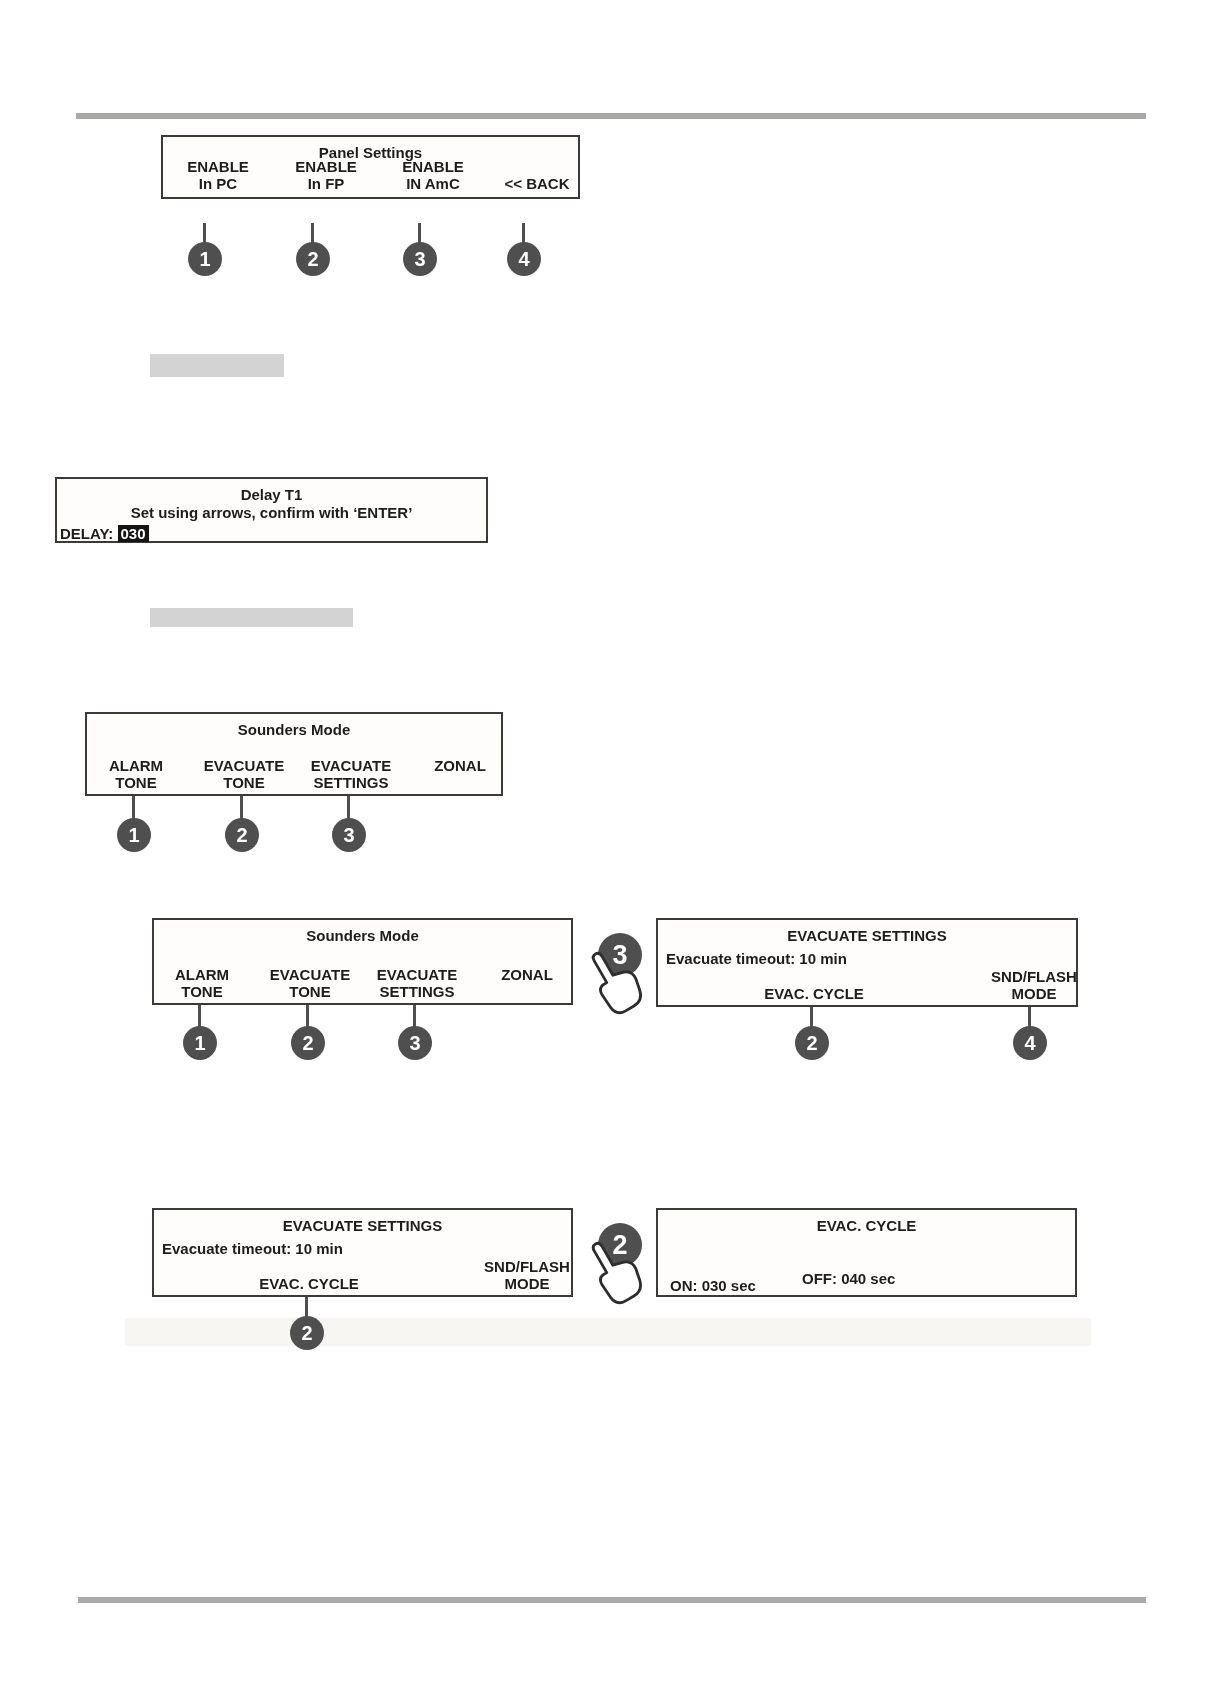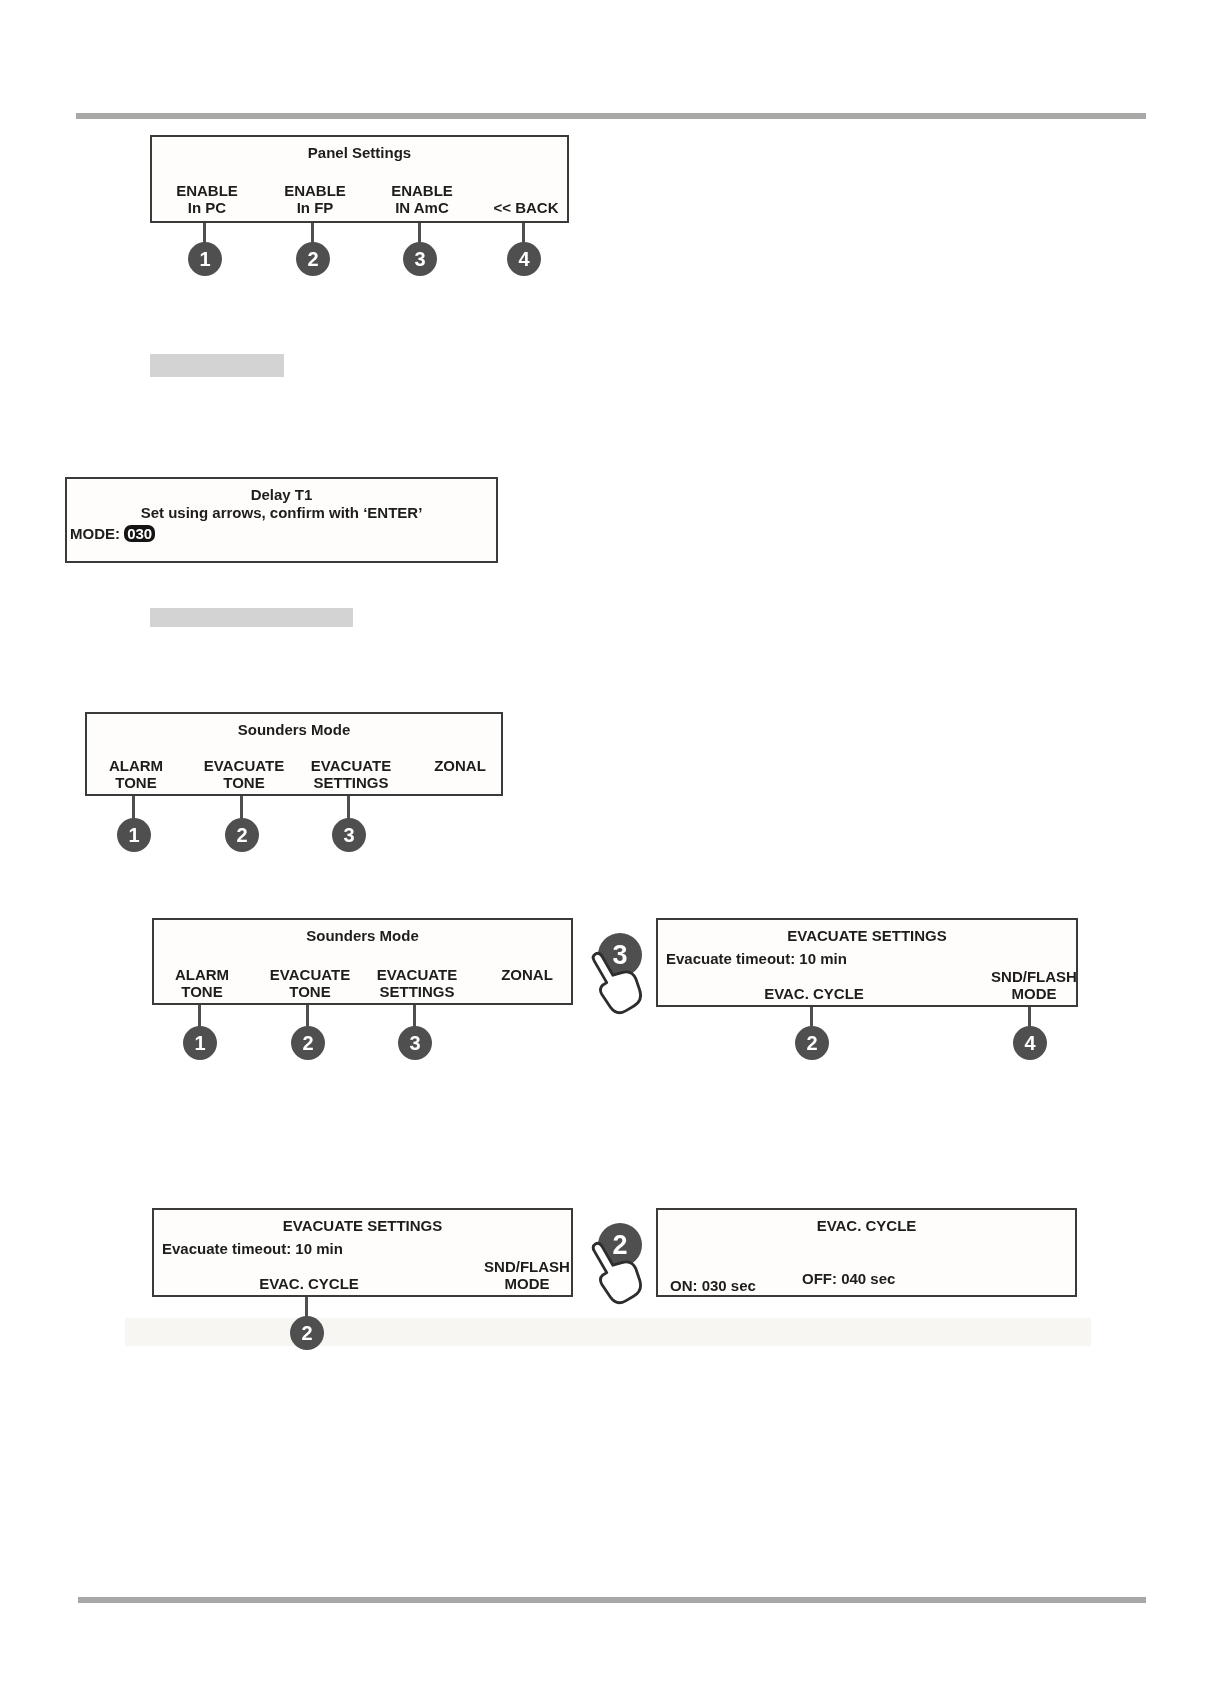--- a/index.html
+++ b/index.html
@@ -15,21 +15,21 @@
     position:absolute; top:7px; left:0; right:0; text-align:center;
     font-weight:bold; font-size:15px; white-space:nowrap;
   }
   .line { position:absolute; font-weight:bold; font-size:15px; white-space:nowrap; }
   .centered { left:0; right:0; text-align:center; }
   .sk {
     position:absolute; transform:translateX(-50%); text-align:center;
     font-weight:bold; font-size:15px; line-height:17px; white-space:nowrap;
   }
   .sk div { pointer-events:none; }
-  .inv { background:#141414; color:#ffffff; padding:0 3px;border-radius:7px; }
+  .inv { background:#141414; color:#ffffff; padding:0 3px; }
   .stem { position:absolute; width:3px; background:#4f4f4f; }
   .badge {
     position:absolute; width:34px; height:34px; border-radius:50%;
     background:#4f4f4f; color:#ffffff; text-align:center;
     font-weight:bold; font-size:20px; line-height:34px;
   }
   .press-badge {
     position:absolute; width:44px; height:44px; border-radius:50%;
     background:#4f4f4f; color:#ffffff; text-align:center;
     font-weight:bold; font-size:27px; line-height:44px;
@@ -38,21 +38,21 @@
   .redact { position:absolute; background:#d3d3d3; }
   .band { position:absolute; background:#f7f6f2; }
 </style>
 </head>
 <body>
 
 <div class="page">
 
   <div class="divider" style="top:113px"></div>
 
-  <section class="lcd" style="left:150px; top:135px; width:419px; height:88px">
+  <section class="lcd" style="left:161px; top:135px; width:419px; height:64px">
     <div class="lcd-title">Panel Settings</div>
     <div class="sk" style="left:55px; bottom:5px">
       <div>ENABLE</div>
       <div>In PC</div>
     </div>
     <div class="sk" style="left:163px; bottom:5px">
       <div>ENABLE</div>
       <div>In FP</div>
     </div>
     <div class="sk" style="left:270px; bottom:5px">
@@ -66,25 +66,25 @@
   <div class="stem" style="left:311px; top:223px; height:22px"></div>
   <div class="stem" style="left:418px; top:223px; height:22px"></div>
   <div class="stem" style="left:522px; top:223px; height:22px"></div>
   <div class="badge" style="left:188px; top:242px">1</div>
   <div class="badge" style="left:296px; top:242px">2</div>
   <div class="badge" style="left:403px; top:242px">3</div>
   <div class="badge" style="left:507px; top:242px">4</div>
 
   <div class="redact" style="left:150px; top:354px; width:134px; height:23px"></div>
 
-  <section class="lcd" style="left:65px; top:477px; width:433px; height:86px">
+  <section class="lcd" style="left:55px; top:477px; width:433px; height:66px">
     <div class="lcd-title">Delay T1</div>
     <div class="line centered" style="top:25px">Set using arrows, confirm with ‘ENTER’</div>
     <div class="line" style="left:3px; top:46px">
-      <span>MODE:</span>
+      <span>DELAY:</span>
       <span class="inv">030</span>
     </div>
   </section>
 
   <div class="redact" style="left:150px; top:608px; width:203px; height:19px"></div>
 
   <section class="lcd" style="left:85px; top:712px; width:418px; height:84px">
     <div class="lcd-title">Sounders Mode</div>
     <div class="sk" style="left:49px; bottom:3px">
       <div>ALARM</div>

